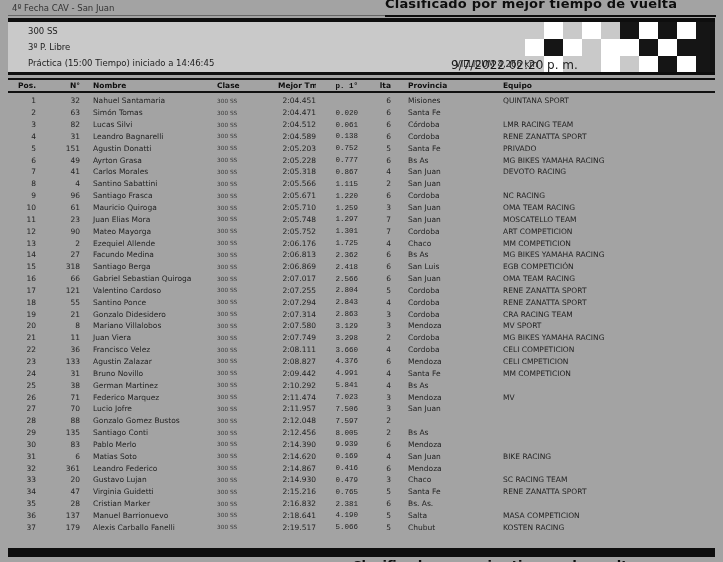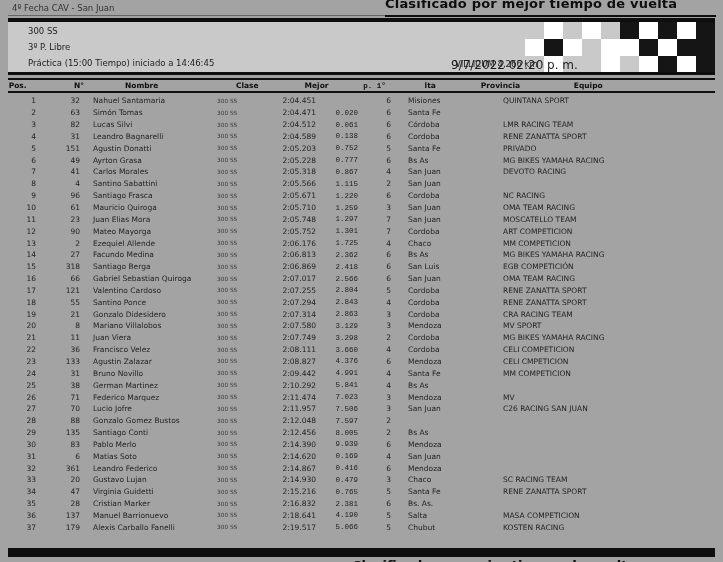--- a/index.html
+++ b/index.html
@@ -16,21 +16,21 @@
         border-top:4px solid #0e0e0e;border-bottom:3px solid #0e0e0e;box-sizing:border-box;}
   .band-l{position:absolute;left:20px;top:4px;bottom:4px;display:flex;flex-direction:column;
           justify-content:space-between;font-size:8.5px;color:#1d1d1d;z-index:2;}
   .villicum{position:absolute;left:447px;top:5px;font-size:8.5px;color:#1d1d1d;z-index:2;margin-top:32px;}
   .datetime{position:absolute;left:443px;top:36px;font-size:12px;color:#1d1d1d;z-index:2;}
   .checker{position:absolute;right:0;top:0;height:50px;width:190px;display:grid;
            grid-template-columns:repeat(10,19px);grid-auto-rows:17px;overflow:hidden;z-index:1;}
 
   .thead{position:absolute;left:8px;top:78px;width:707px;height:15px;box-sizing:border-box;
          border-top:2px solid #111;border-bottom:2px solid #111;display:flex;align-items:center;
-         font-weight:bold;font-size:7.5px;color:#0e0e0e;gap:28px;}
+         font-weight:bold;font-size:7.5px;color:#0e0e0e;}
   .tbody{position:absolute;left:8px;top:95px;width:707px;}
   .row{display:flex;height:11.85px;align-items:center;font-size:7.5px;}
   .c{box-sizing:border-box;overflow:hidden;white-space:nowrap;}
   .c-pos{width:28px;text-align:right;}
   .c-num{width:44px;text-align:right;}
   .c-name{width:136px;padding-left:13px;}
   .c-clase{width:62px;padding-left:1px;}
   .row .c-clase{font-size:5.8px;color:#3a3a3a;}
   .c-mejor{width:38px;text-align:right;}
   .c-p1{width:42px;text-align:right;font-family:Liberation Mono, monospace;}
@@ -392,21 +392,20 @@
       </div>
       <div class="row">
         <span class="c c-pos">27</span>
         <span class="c c-num">70</span>
         <span class="c c-name">Lucio Jofre</span>
         <span class="c c-clase">300 SS</span>
         <span class="c c-mejor">2:11.957</span>
         <span class="c c-p1">7.506</span>
         <span class="c c-lta">3</span>
         <span class="c c-prov">San Juan</span>
-        <span class="c c-equipo">C26 RACING SAN JUAN</span>
       </div>
       <div class="row">
         <span class="c c-pos">28</span>
         <span class="c c-num">88</span>
         <span class="c c-name">Gonzalo Gomez Bustos</span>
         <span class="c c-clase">300 SS</span>
         <span class="c c-mejor">2:12.048</span>
         <span class="c c-p1">7.597</span>
         <span class="c c-lta">2</span>
         <span class="c c-prov"></span>
@@ -436,20 +435,21 @@
       </div>
       <div class="row">
         <span class="c c-pos">31</span>
         <span class="c c-num">6</span>
         <span class="c c-name">Matias Soto</span>
         <span class="c c-clase">300 SS</span>
         <span class="c c-mejor">2:14.620</span>
         <span class="c c-p1">0.169</span>
         <span class="c c-lta">4</span>
         <span class="c c-prov">San Juan</span>
+        <span class="c c-equipo">BIKE RACING</span>
       </div>
       <div class="row">
         <span class="c c-pos">32</span>
         <span class="c c-num">361</span>
         <span class="c c-name">Leandro Federico</span>
         <span class="c c-clase">300 SS</span>
         <span class="c c-mejor">2:14.867</span>
         <span class="c c-p1">0.416</span>
         <span class="c c-lta">6</span>
         <span class="c c-prov">Mendoza</span>

